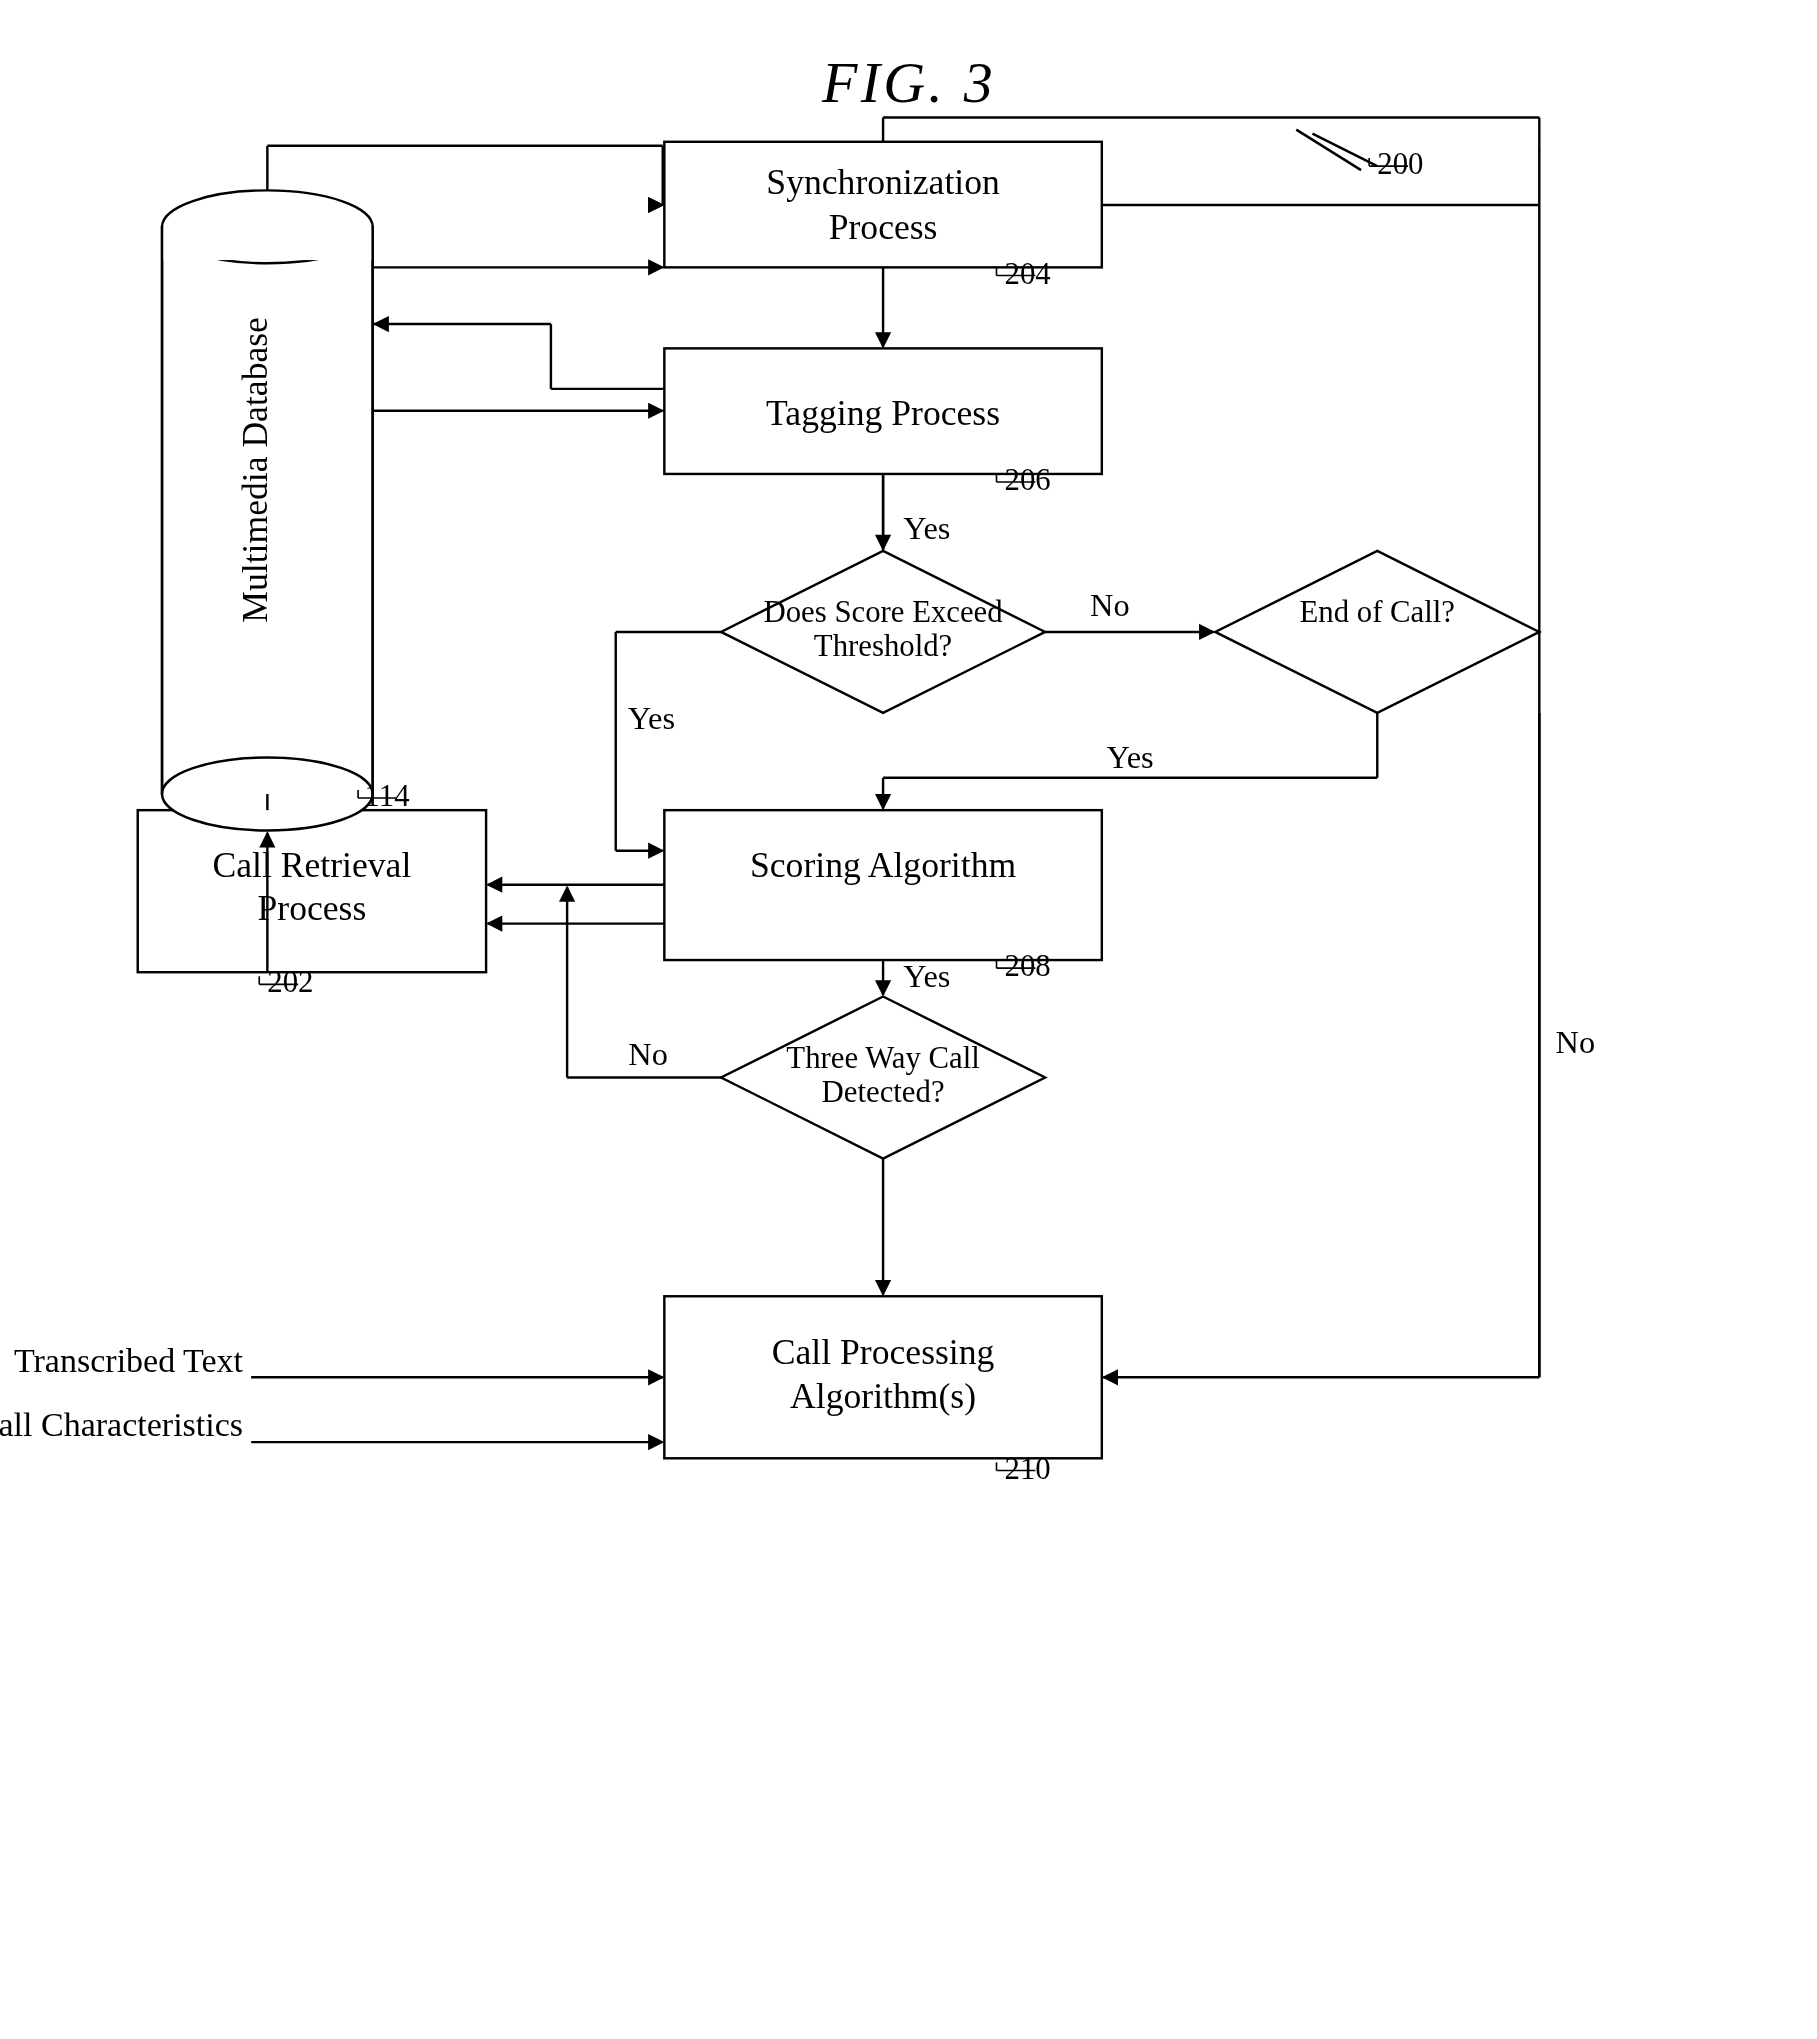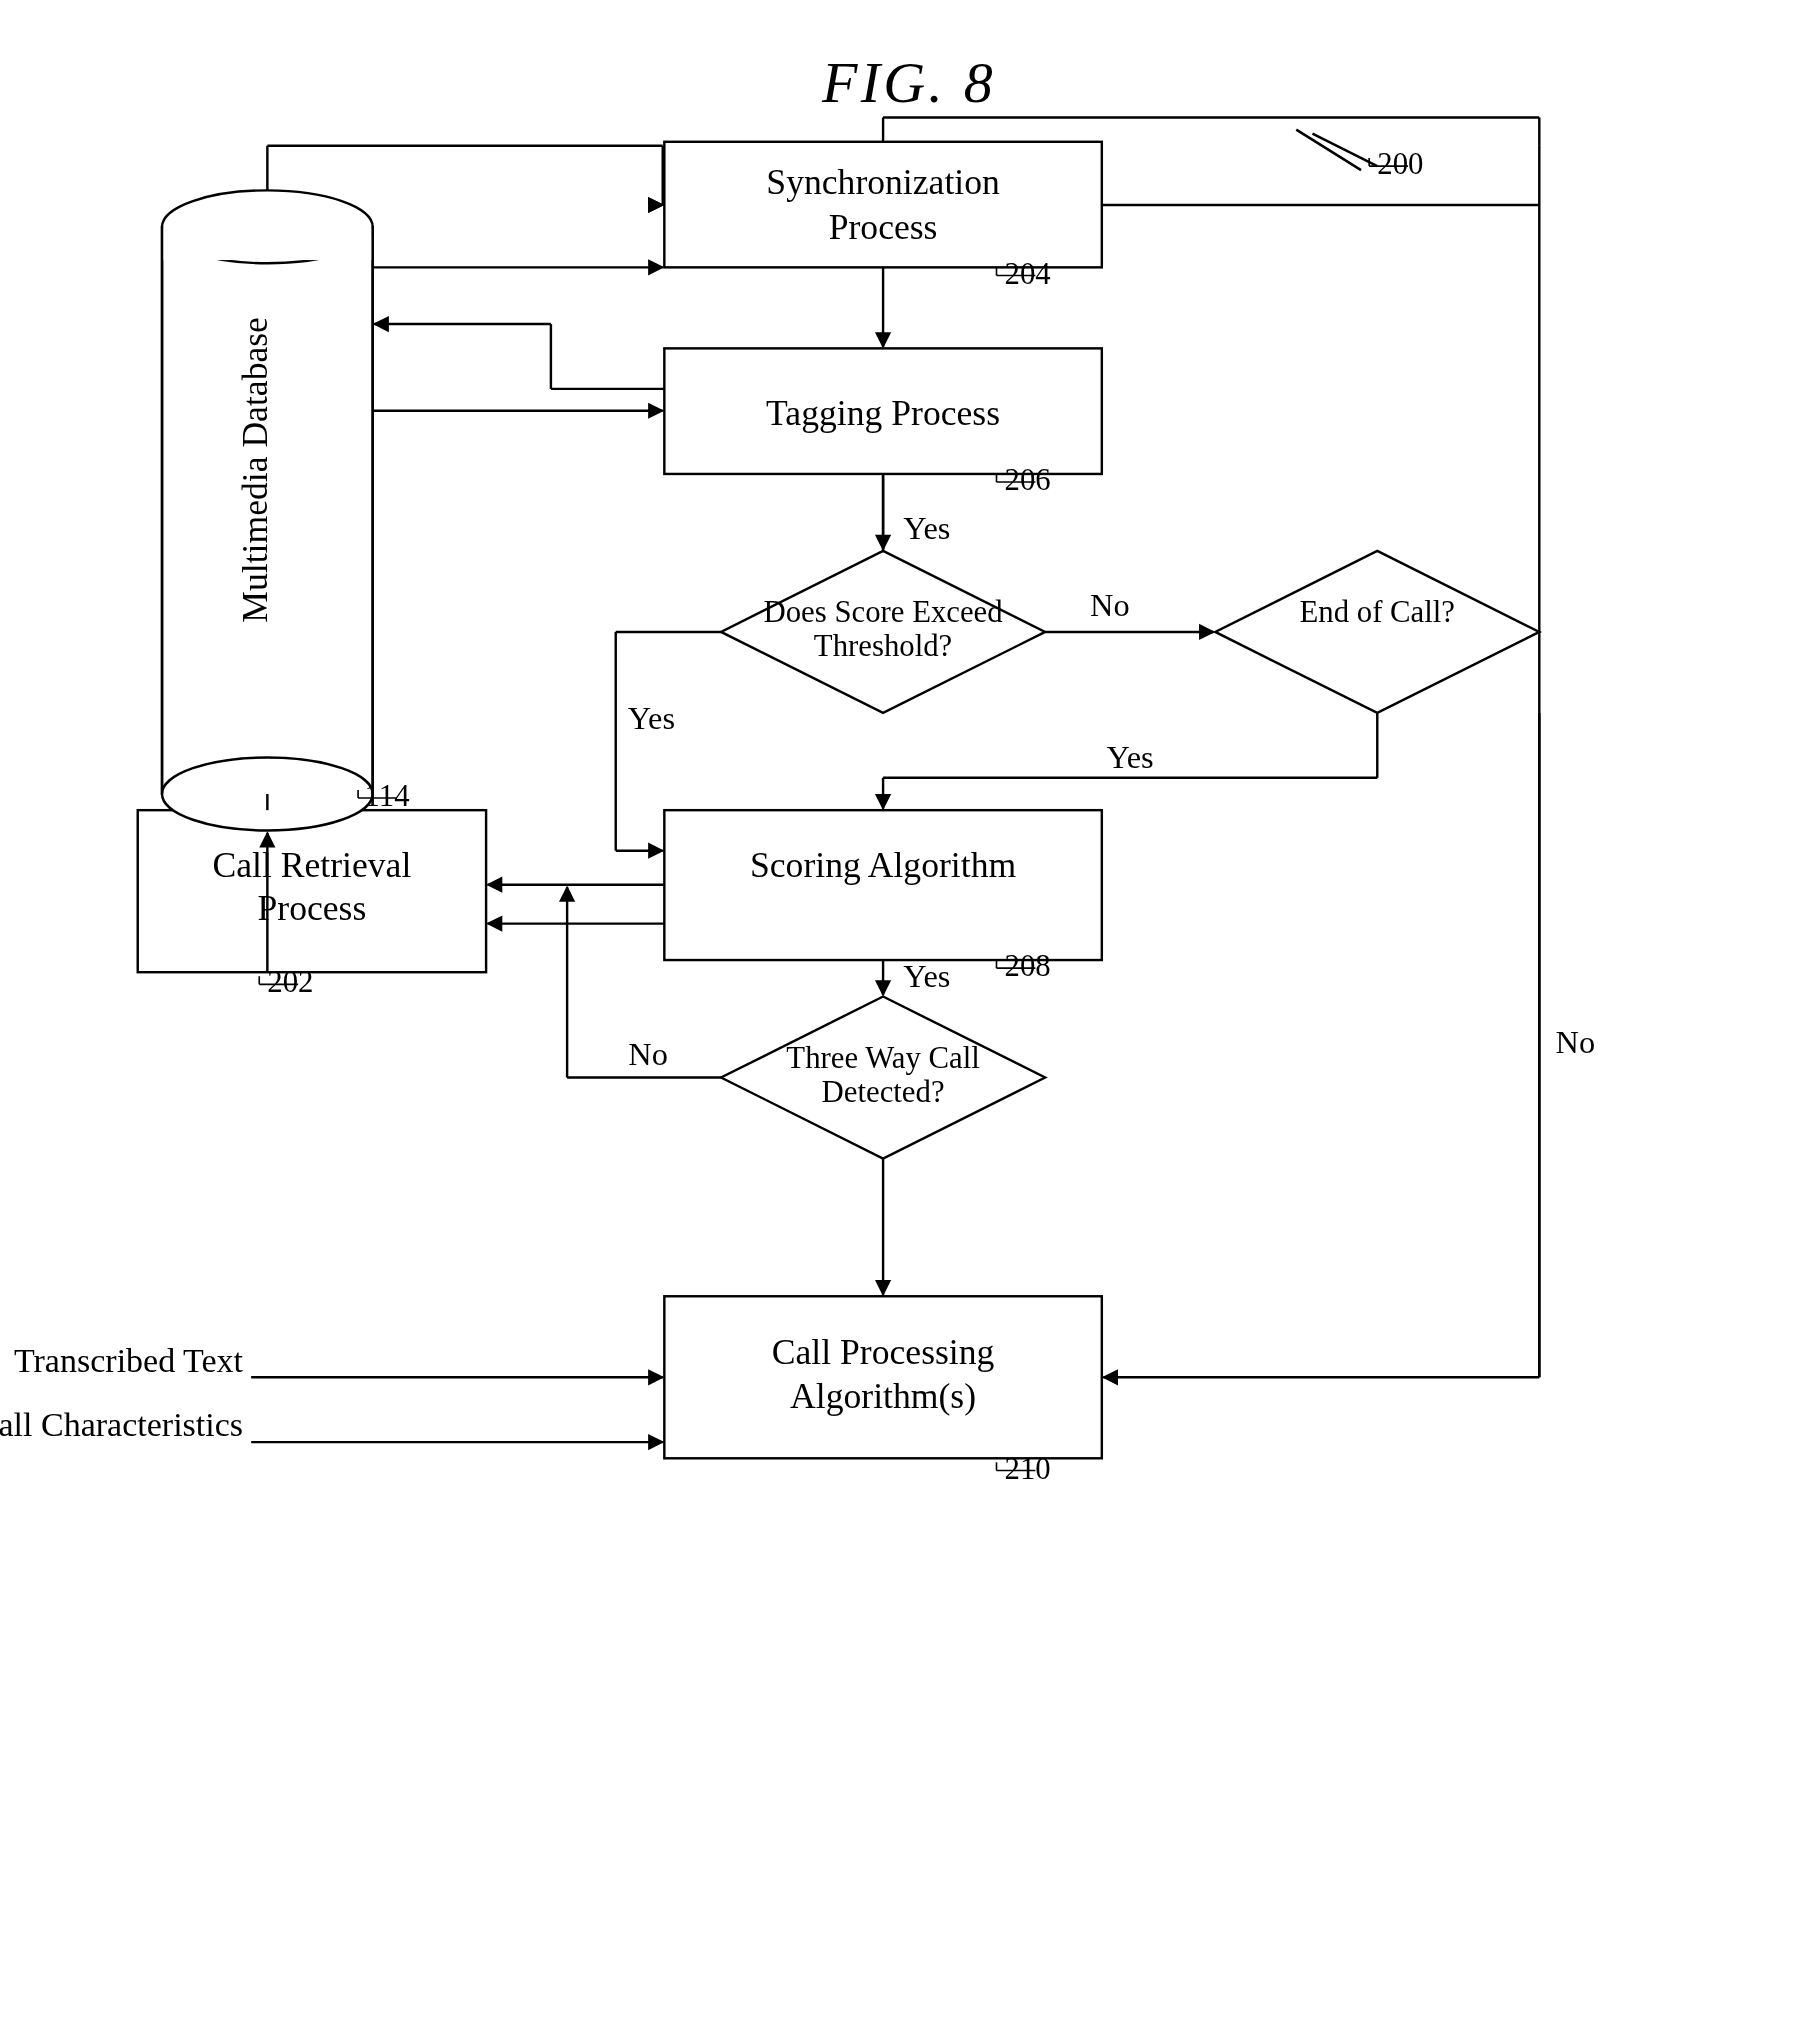--- a/index.html
+++ b/index.html
@@ -27,21 +27,21 @@
     .diagram-svg {
       position: absolute;
       top: 0; left: 0;
       width: 1818px;
       height: 2040px;
     }
   </style>
 </head>
 <body>
 
-<div class="figure-title">FIG. 8</div>
+<div class="figure-title">FIG. 3</div>
 
 <svg class="diagram-svg" viewBox="0 0 2244 2518">
 
   <rect x="820" y="175" width="540" height="155" fill="white" stroke="black" stroke-width="3"></rect>
   <text x="1090" y="240" text-anchor="middle" font-family="Times New Roman" font-size="44">Synchronization</text>
   <text x="1090" y="295" text-anchor="middle" font-family="Times New Roman" font-size="44">Process</text>
 
   <text x="1240" y="350" font-family="Times New Roman" font-size="38">204</text>
   <line x1="1230" y1="340" x2="1278" y2="340" stroke="black" stroke-width="2"></line>
   <line x1="1230" y1="340" x2="1230" y2="330" stroke="black" stroke-width="2"></line>

